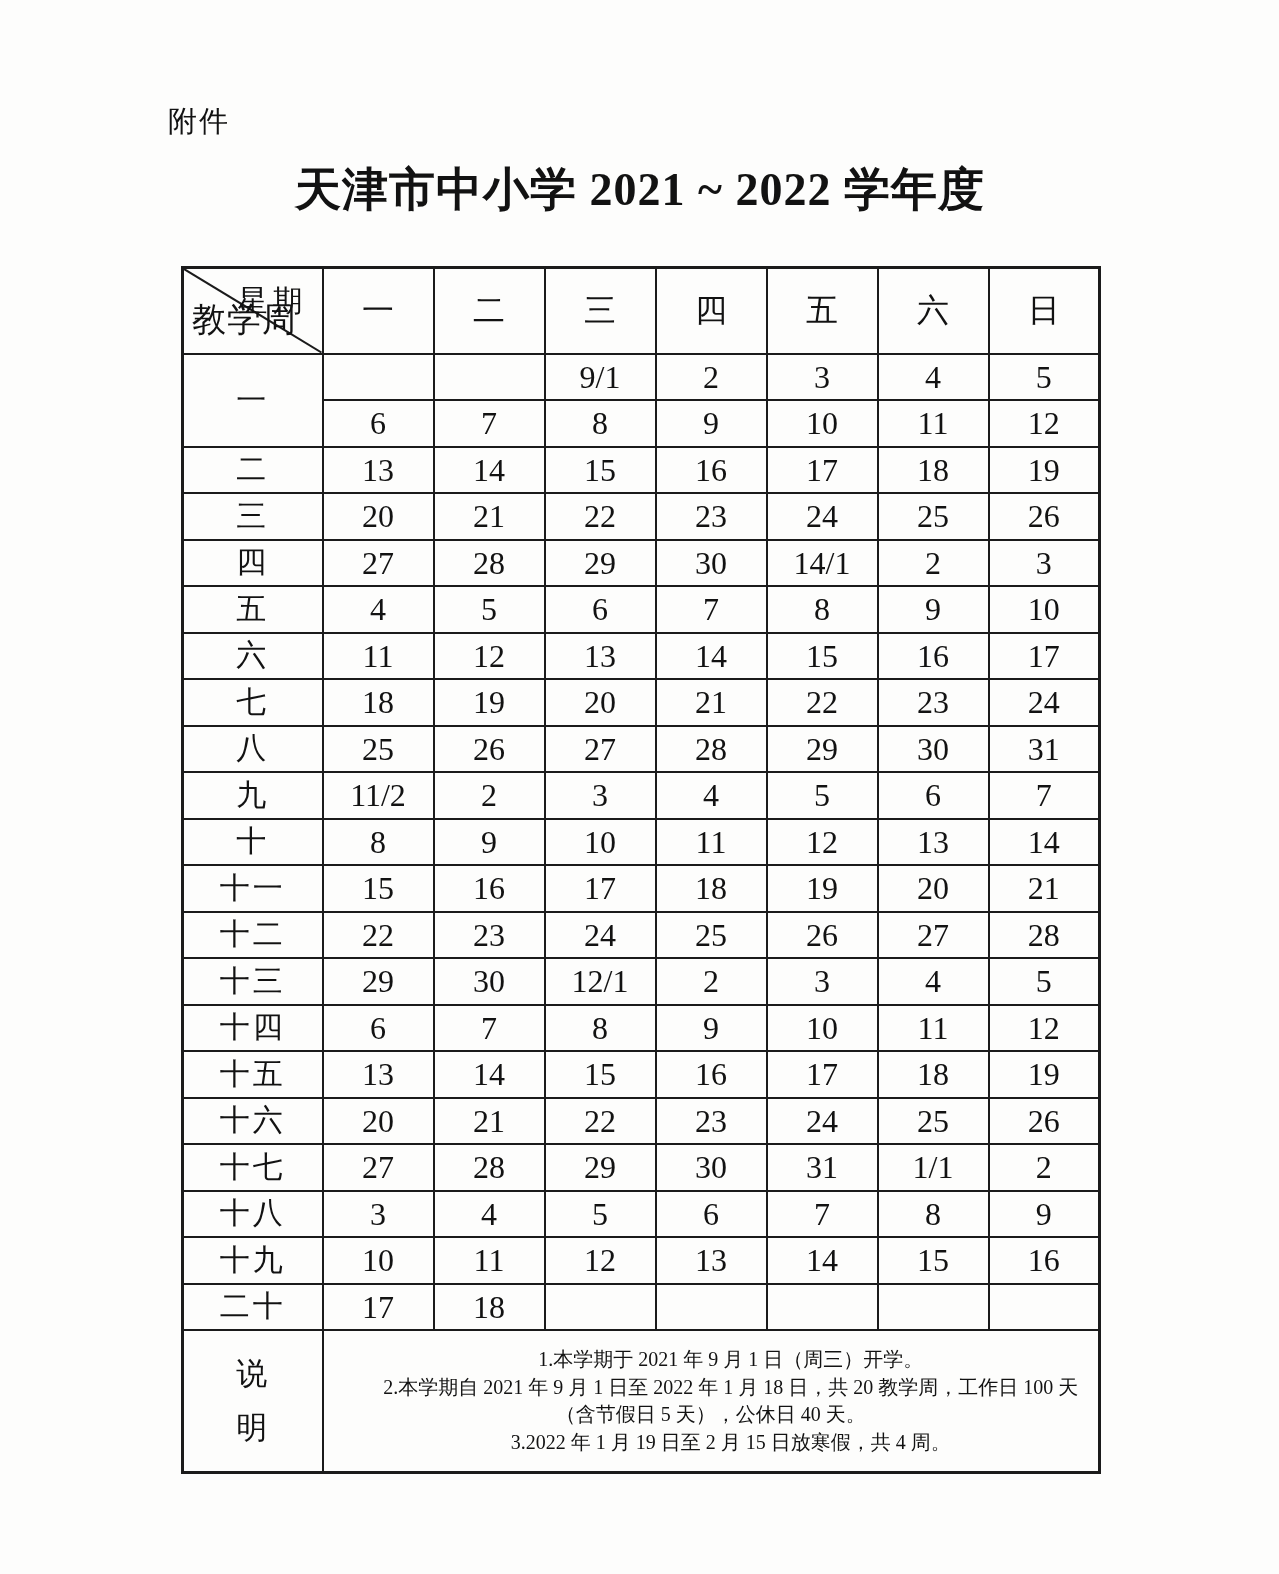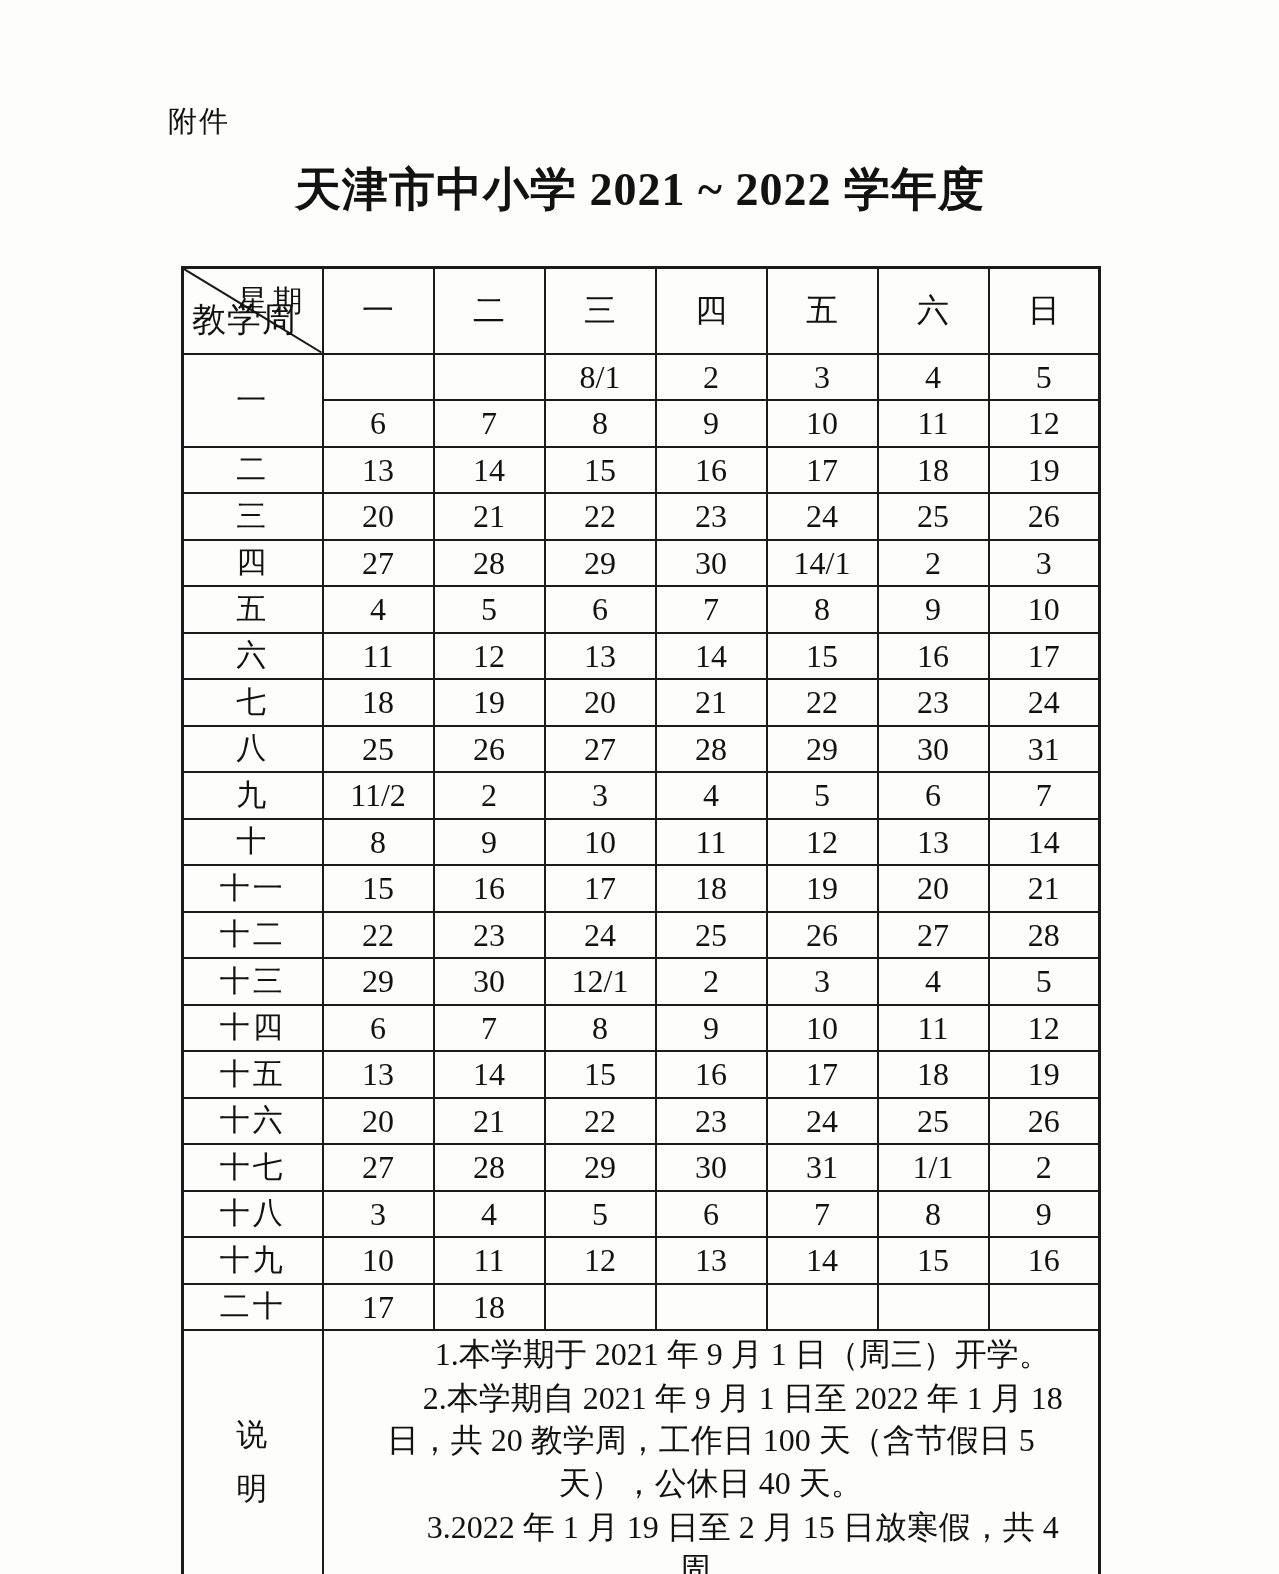--- a/index.html
+++ b/index.html
@@ -76,21 +76,21 @@
   tr.notes-row { height: 142px; }
   .notes-label { font-size: 31px; }
   .notes-label div { margin: 12px 0; letter-spacing: 2px; }
   .notes-cell {
     text-align: left;
     vertical-align: middle;
     padding: 6px 14px 6px 10px;
   }
   .note-line {
     margin: 2px 18px;
-    font-size: 32px;
+    font-size: 20px;
     line-height: 1.32;
     text-indent: 2em;
   }
 </style>
 </head>
 <body>
 
 <div class="page">
 
   <div class="attachment">附件</div>
@@ -120,21 +120,21 @@
         <th class="day-header">五</th>
         <th class="day-header">六</th>
         <th class="day-header">日</th>
       </tr>
     </thead>
     <tbody id="calendar-body">
         <tr class="week-row">
           <th class="week-label" rowspan="2">一</th>
           <td class="date-cell"></td>
           <td class="date-cell"></td>
-          <td class="date-cell">8/1</td>
+          <td class="date-cell">9/1</td>
           <td class="date-cell">2</td>
           <td class="date-cell">3</td>
           <td class="date-cell">4</td>
           <td class="date-cell">5</td>
         </tr>
         <tr class="week-row">
           <td class="date-cell">6</td>
           <td class="date-cell">7</td>
           <td class="date-cell">8</td>
           <td class="date-cell">9</td>

